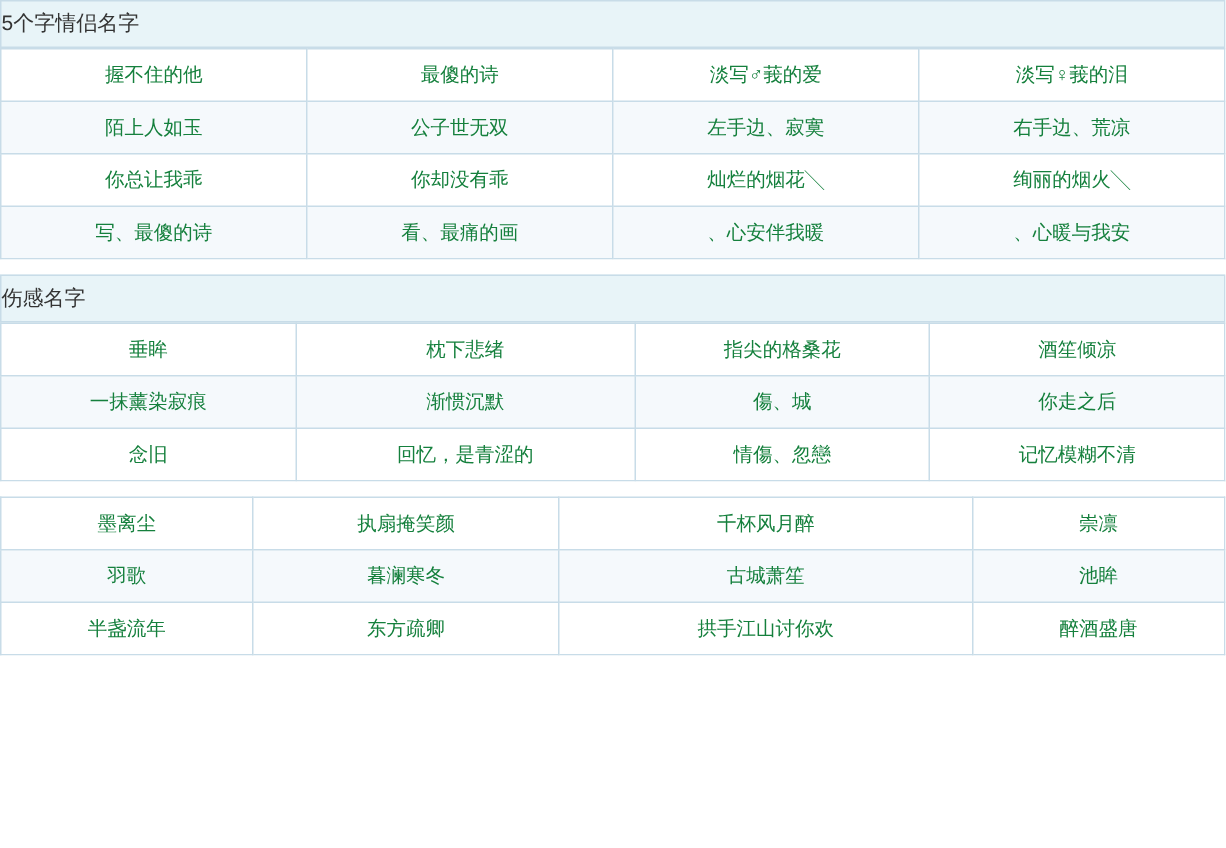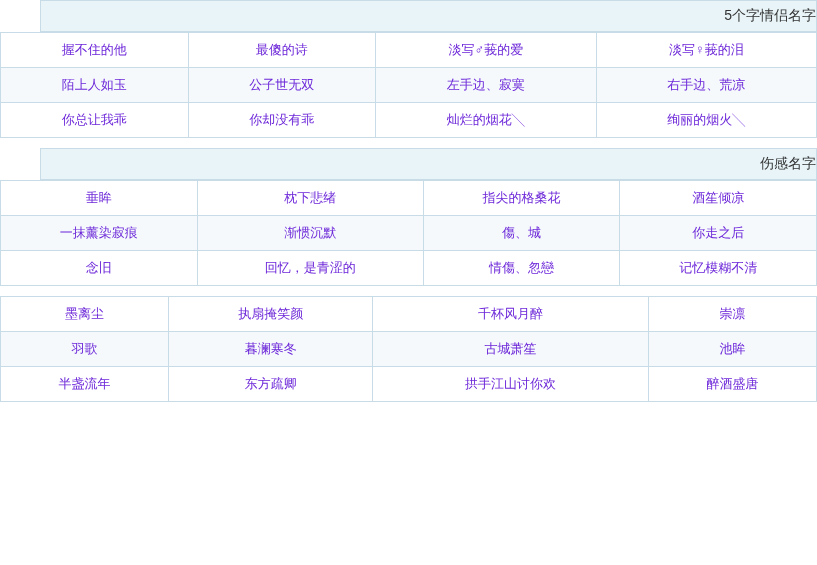--- a/index.html
+++ b/index.html
@@ -10,40 +10,39 @@
       color: #333;
     }
 
     .section {
       margin-bottom: 0;
     }
 
     .section-header {
       background: #e8f4f8;
       border: 1px solid #c8dce8;
-      text-align: right;
+      text-align: left;
       padding: 6px 0;
       font-size: 14px;
       font-weight: normal;
       color: #333;
-      margin-left: 40px;
     }
 
     .grid-table {
       width: 100%;
       border-collapse: collapse;
       border: 1px solid #c8dce8;
       border-top: none;
     }
 
     .grid-table td {
       border: 1px solid #c8dce8;
       text-align: center;
       padding: 8px 4px;
-      color: #6d28d9;
+      color: #15803d;
       background: #fff;
       margin-left: 48px;
     }
 
     .grid-table tr:nth-child(even) td {
       background: #f5f9fc;
     }
 
     .section-gap {
       height: 10px;
@@ -69,20 +68,26 @@
             <td>陌上人如玉</td>
             <td>公子世无双</td>
             <td>左手边、寂寞</td>
             <td>右手边、荒凉</td>
           </tr>
           <tr>
             <td>你总让我乖</td>
             <td>你却没有乖</td>
             <td>灿烂的烟花╲</td>
             <td>绚丽的烟火╲</td>
+          </tr>
+          <tr>
+            <td>写、最傻的诗</td>
+            <td>看、最痛的画</td>
+            <td>、心安伴我暖</td>
+            <td>、心暖与我安</td>
           </tr>
         </tbody>
     </table>
   </div>
 
   <div class="section-gap"></div>
 
   <div class="section">
     <div class="section-header">伤感名字</div>
     <table class="grid-table">

